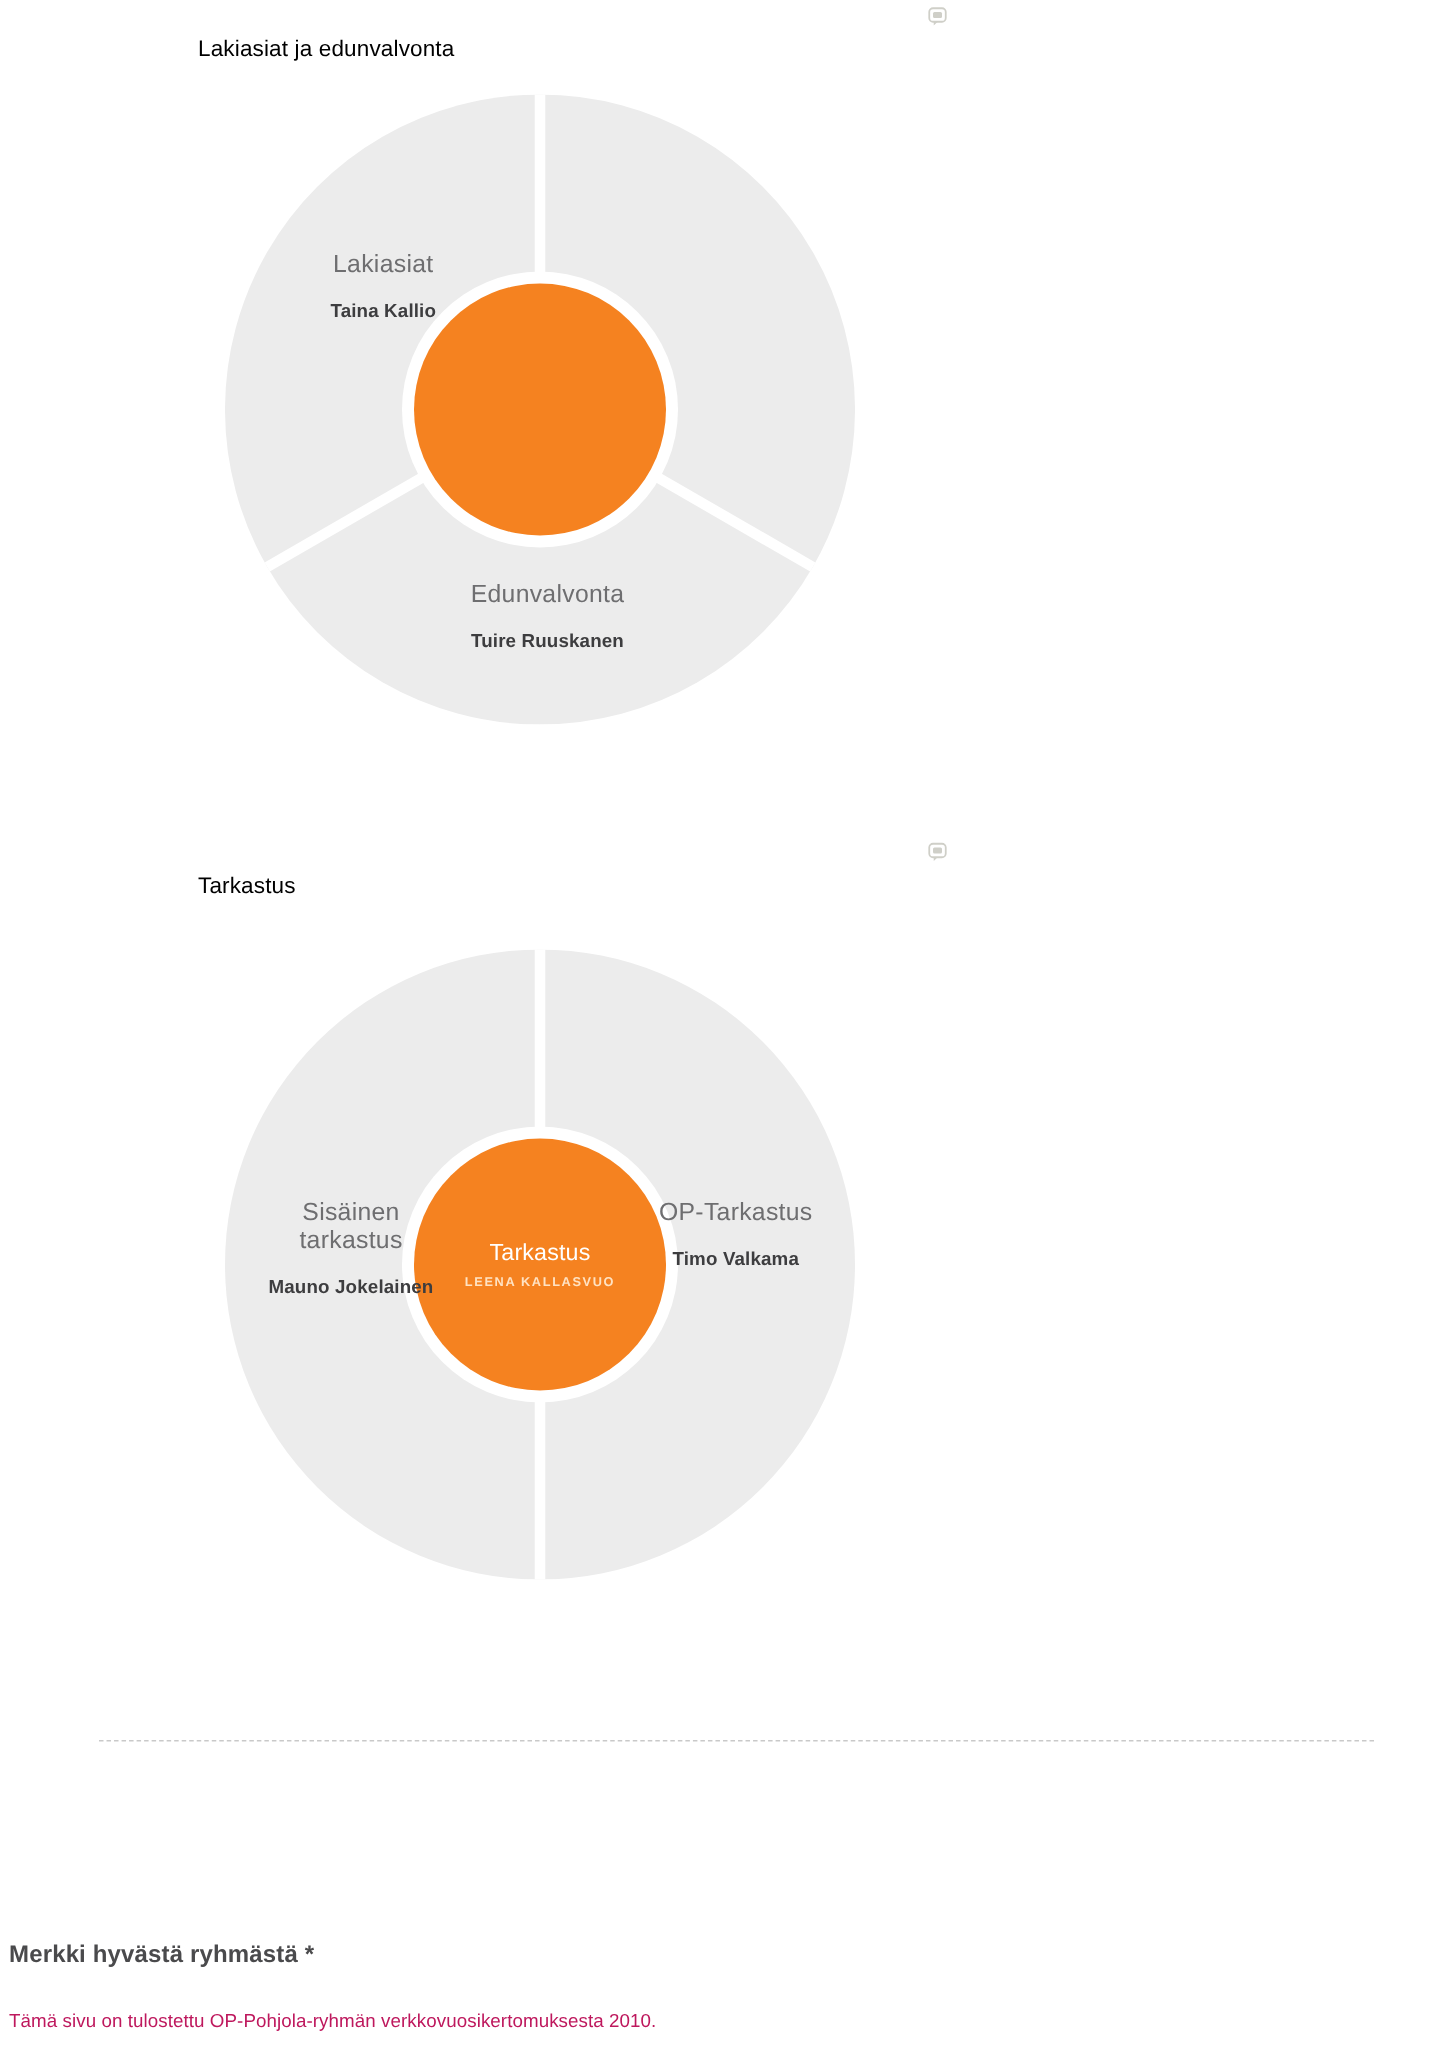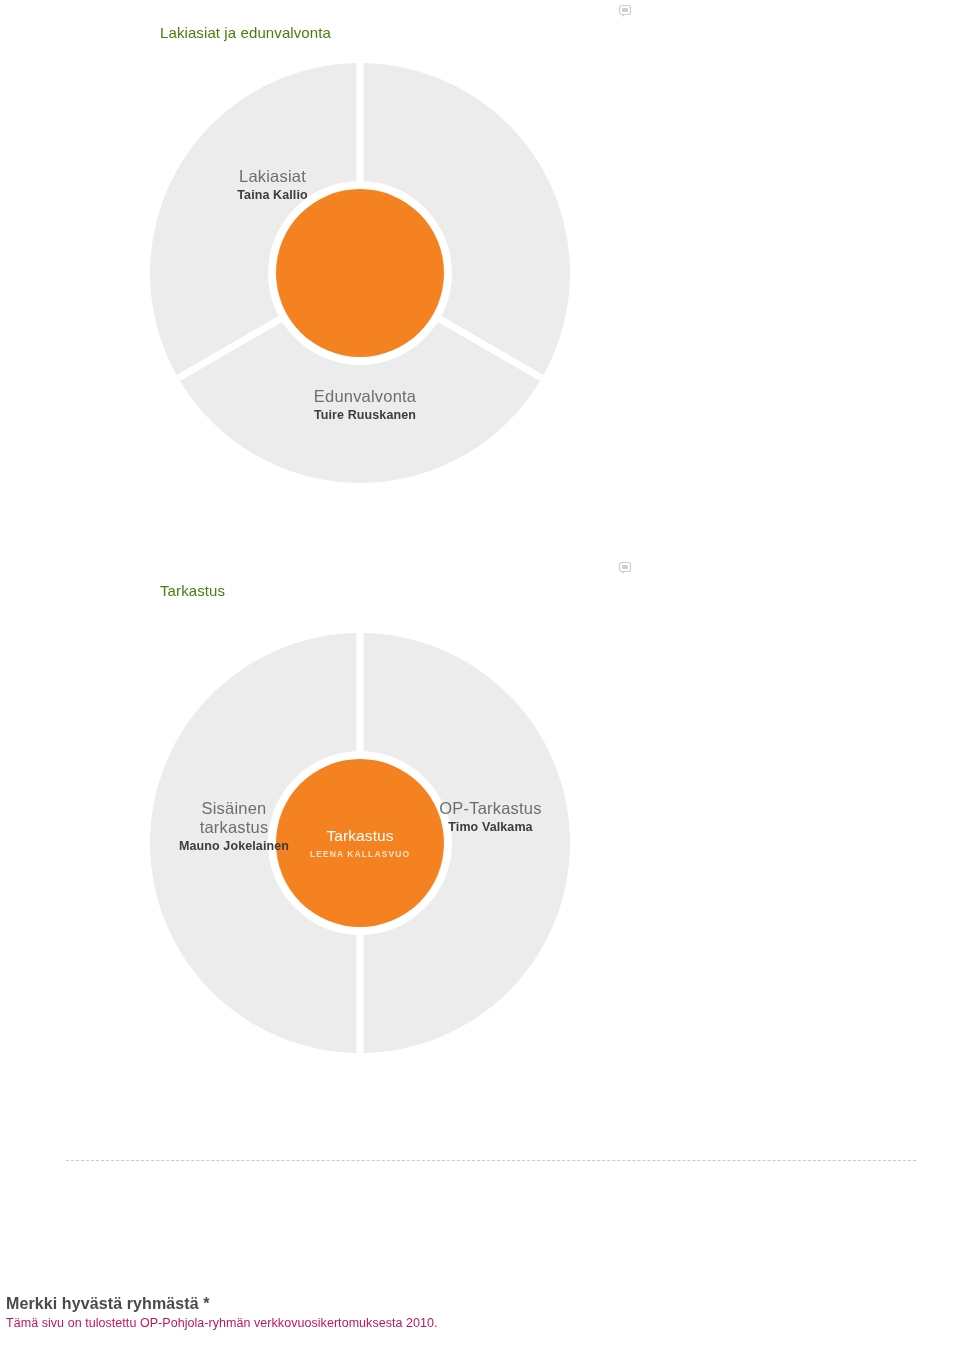--- a/index.html
+++ b/index.html
@@ -20,24 +20,23 @@
     position: absolute;
     inset: 0;
     width: 960px;
     height: 1370px;
   }
 
   
   .section-title {
     position: absolute;
     font-size: 15px;
-    color: #4d7c0f;
+    color: #000000;
     letter-spacing: 0.1px;
     white-space: nowrap;
-    margin-left: 28px;
   }
   #title-1 { left: 132px; top: 24px; }
   #title-2 { left: 132px; top: 582px; }
 
   
   .comment-icon {
     position: absolute;
     width: 16px;
     height: 16px;
   }
@@ -75,25 +74,25 @@
     font-size: 16.5px;
     color: #6e6e70;
     letter-spacing: 0.2px;
   }
   .seg-label .seg-person {
     display: block;
     font-size: 12.5px;
     font-weight: bold;
     color: #3d3d3f;
     letter-spacing: 0.1px;
-    margin-top: 2px;
-  }
-
-  
-  #d1-label-left   { left: 35px;  top: 104px; width: 175px; }
+    margin-top: 14px;
+  }
+
+  
+  #d1-label-left   { left: 18px;  top: 104px; width: 175px; }
   #d1-label-right  { left: 228px; top: 104px; width: 195px; }
   #d1-label-bottom { left: 110px; top: 324px; width: 210px; }
 
   
   #d2-label-left  { left: -6px;  top: 166px; width: 180px; }
   #d2-label-right { left: 248px; top: 166px; width: 185px; }
 
   
   .hub-text {
     position: absolute;
@@ -137,21 +136,21 @@
     position: absolute;
     left: 6px;
     top: 1295px;
     width: 948px;
   }
   #footer-heading {
     font-size: 16px;
     font-weight: bold;
     color: #4a4a4c;
     letter-spacing: 0.1px;
-    margin-bottom: 1px;
+    margin-bottom: 25px;
   }
   .footer-line {
     font-size: 12.5px;
     color: #be185d;
     line-height: 1.55;
     letter-spacing: 0.05px;
   }
   #footer-row {
     display: flex;
     align-items: baseline;

